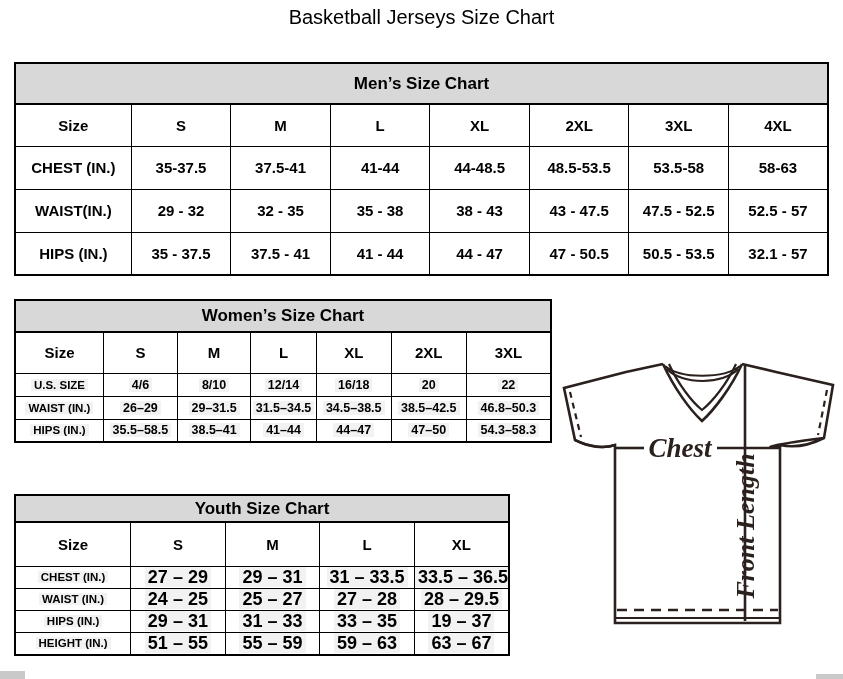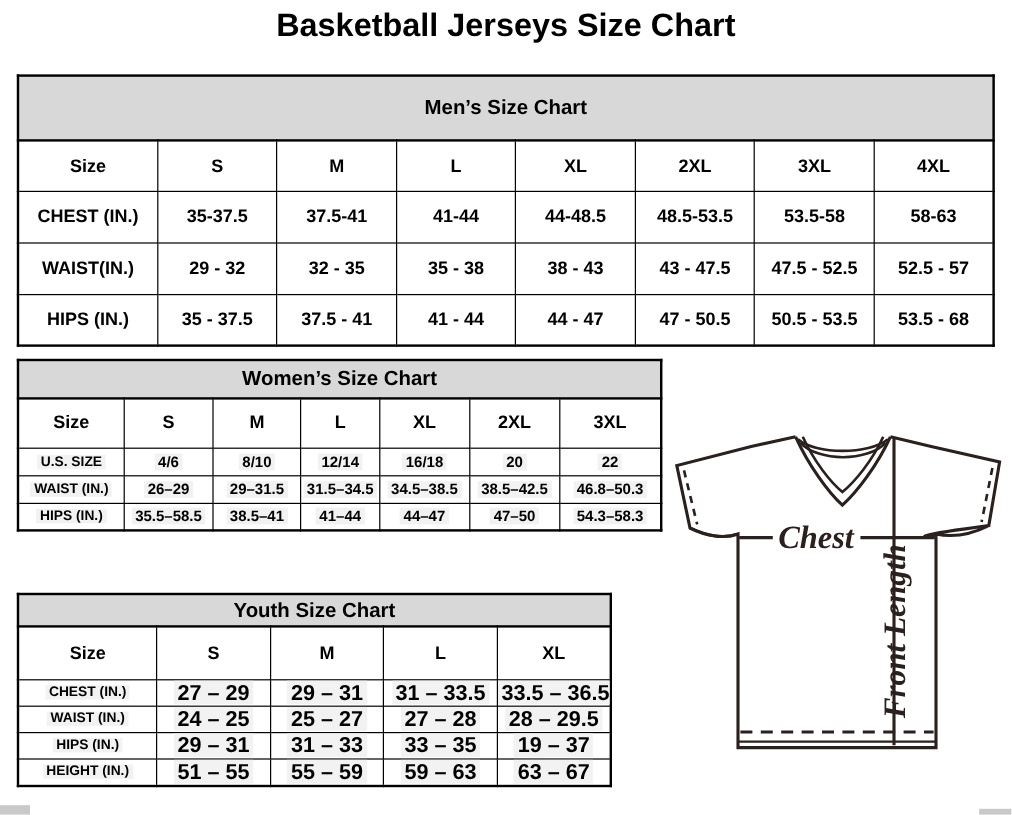--- a/index.html
+++ b/index.html
@@ -6,41 +6,41 @@
     --header-bg:#d8d8d8; --border:#000000; --hl:#f2f2f2; --ink:#2a201e;
   }
   *{box-sizing:border-box; margin:0; padding:0;}
   html,body{width:843px;height:679px;}
   body{
     position:relative; background:#ffffff; overflow:hidden;
     font-family:"Liberation Sans", sans-serif; color:#000;
   }
   .page-title{
     position:absolute; left:0; top:6px; width:843px;
-    text-align:center; font-size:27px; font-weight:bold;
+    text-align:center; font-size:20px; font-weight:normal;
   }
   .chart{position:absolute;}
   .chart-title{
     background:var(--header-bg);
     border:2px solid var(--border); border-bottom:none;
     text-align:center; font-weight:bold; font-size:17px;
     display:flex; align-items:center; justify-content:center;
   }
   table{
     width:100%; border-collapse:collapse; table-layout:fixed;
     border:2px solid var(--border);
   }
   th,td{
     border:1.6px solid var(--border);
     text-align:center; vertical-align:middle; font-weight:bold;
     overflow:hidden; white-space:nowrap;
   }
   
   .men-pos{left:14px; top:62px; width:815px;}
-  .men-pos .chart-title{height:54px;}
+  .men-pos .chart-title{height:41px;}
   .men thead th:nth-child(1){width:14.3%;}
   .men thead tr{height:42px;}
   .men tbody tr{height:43px;}
   .men th,.men td{font-size:15px;}
   
   .women-pos{left:14px; top:299px; width:538px;}
   .women-pos .chart-title{height:32px;}
   .women thead th:nth-child(1){width:16.5%;}
   .women thead th:nth-child(2){width:13.8%;}
   .women thead th:nth-child(3){width:13.7%;}
@@ -117,21 +117,21 @@
           <td><span>52.5 - 57</span></td>
         </tr>
         <tr>
           <th><span>HIPS (IN.)</span></th>
           <td><span>35 - 37.5</span></td>
           <td><span>37.5 - 41</span></td>
           <td><span>41 - 44</span></td>
           <td><span>44 - 47</span></td>
           <td><span>47 - 50.5</span></td>
           <td><span>50.5 - 53.5</span></td>
-          <td><span>53.5 - 68</span></td>
+          <td><span>32.1 - 57</span></td>
         </tr>
       </tbody>
     </table>
 </div>
 
 <div class="chart women-pos">
   <div class="chart-title">Women’s Size Chart</div>
   <table class="women">
       <thead>
         <tr>

